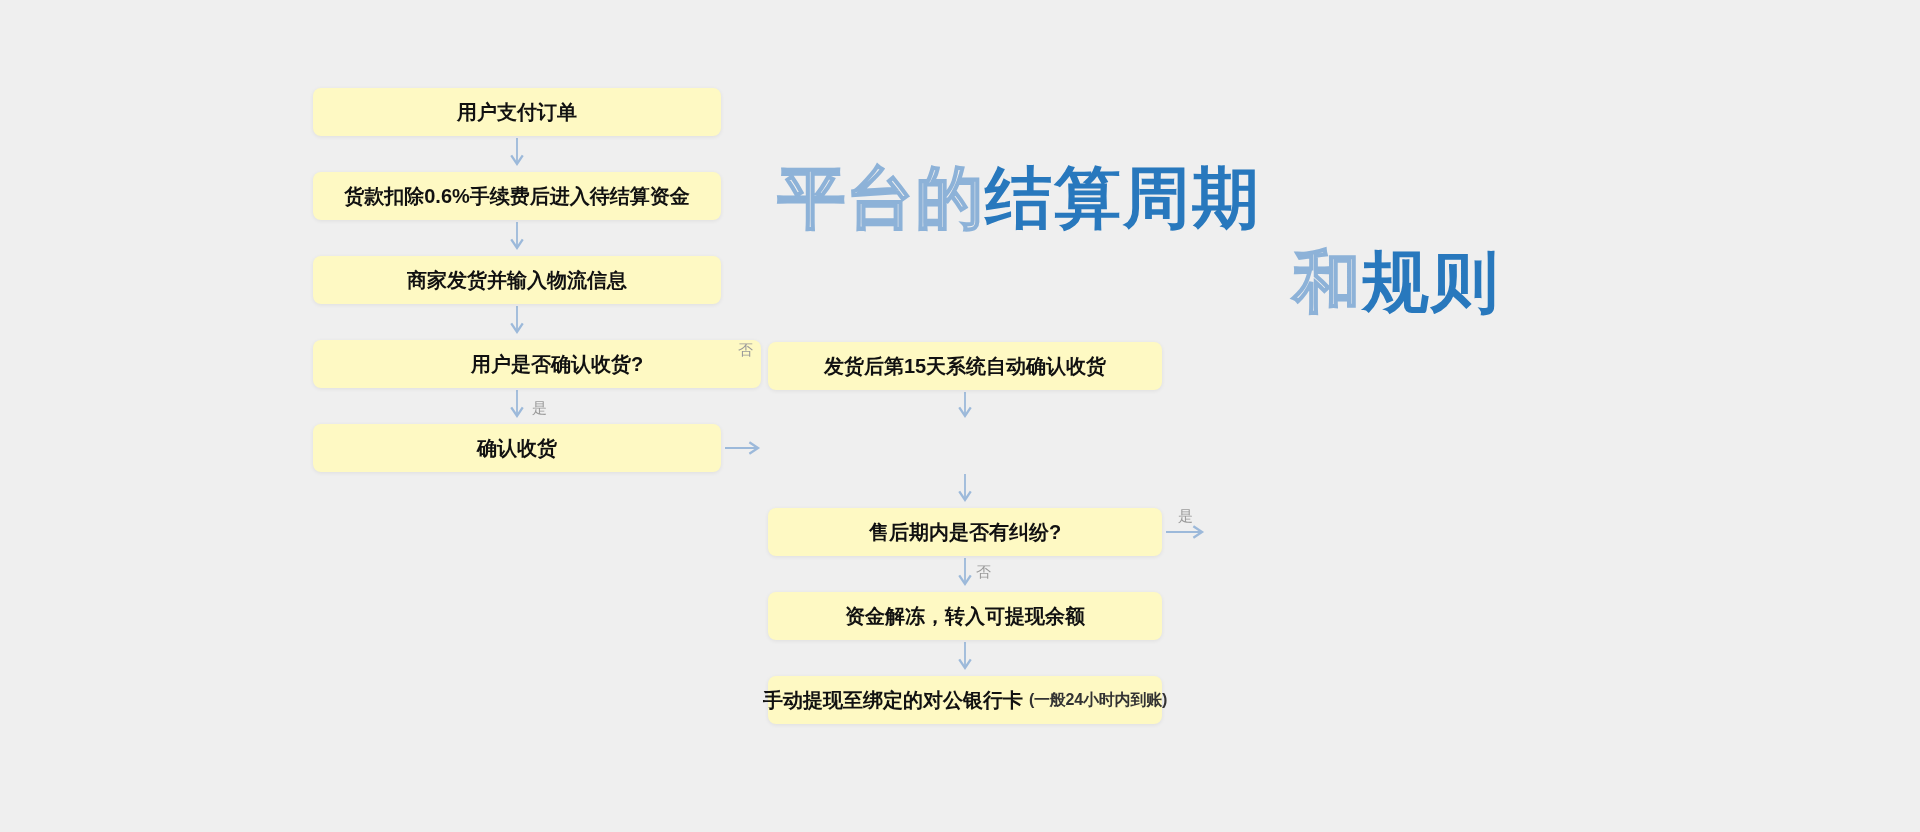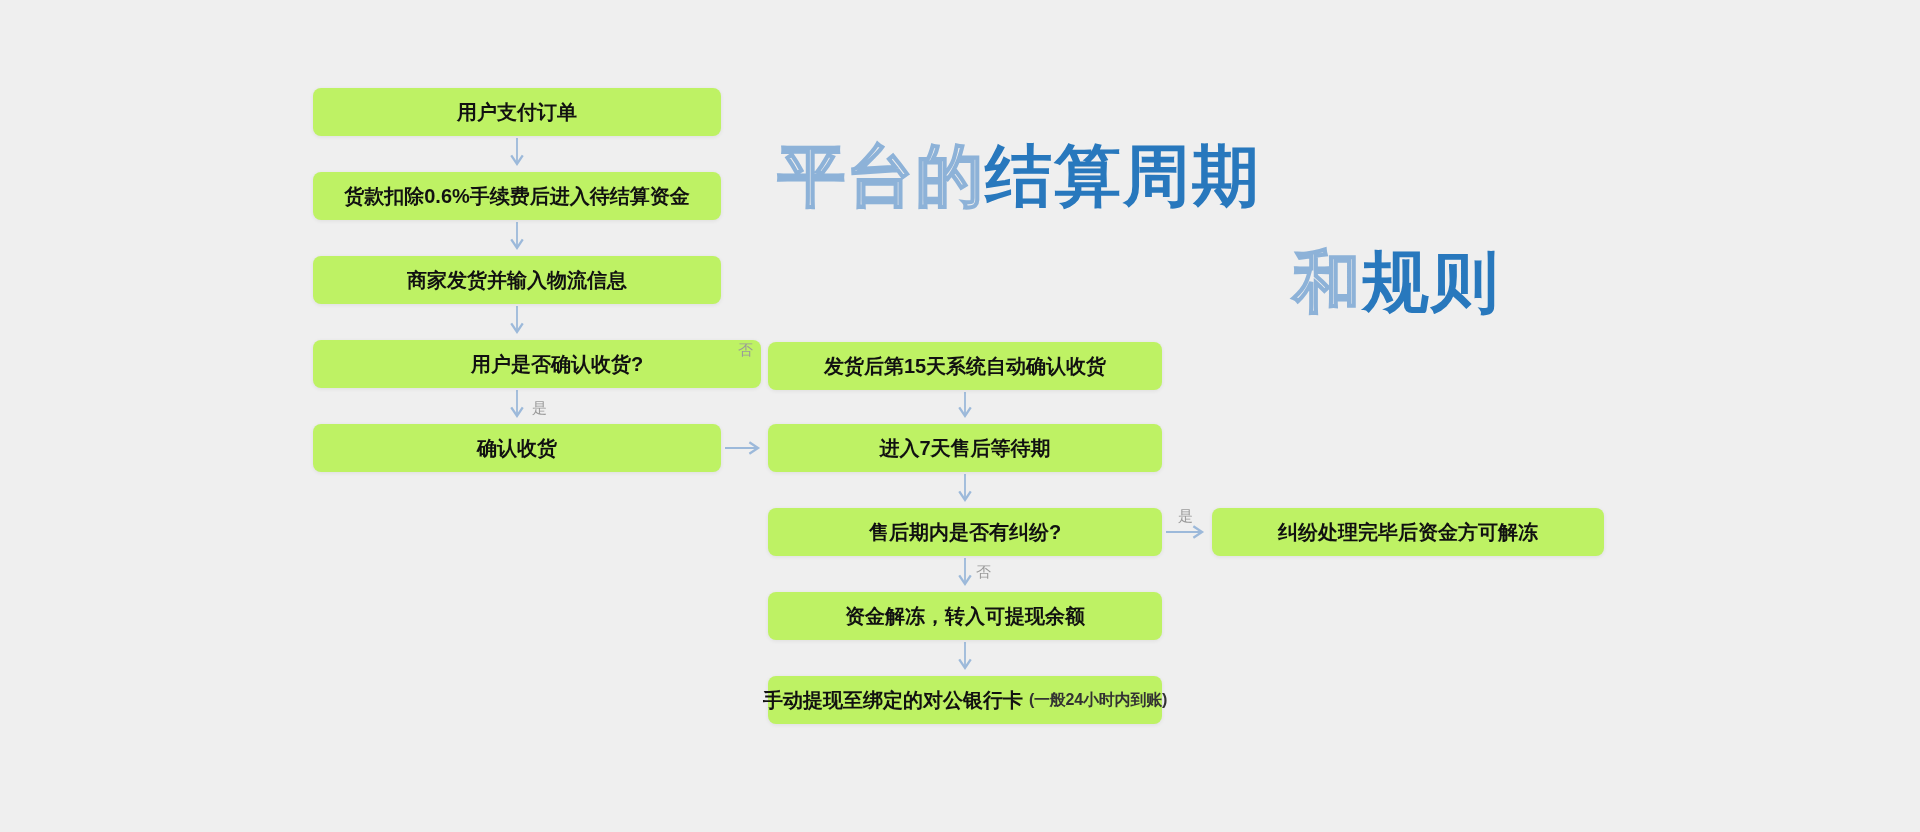--- a/index.html
+++ b/index.html
@@ -15,21 +15,21 @@
     overflow: hidden;
   }
   .arrows {
     position: absolute;
     left: 0; top: 0;
     pointer-events: none;
   }
   .node {
     position: absolute;
     height: 48px;
-    background: #bef264;
+    background: #fef9c3;
     border-radius: 8px;
     box-shadow: 0 1px 4px rgba(0,0,0,0.07);
     display: flex;
     align-items: center;
     justify-content: center;
     font-size: 20px;
     font-weight: 600;
     color: #111111;
     text-align: center;
     white-space: nowrap;
@@ -67,21 +67,21 @@
   }
 
   .title {
     position: absolute;
     margin: 0;
     font-weight: 800;
     line-height: 1;
     letter-spacing: 2px;
     white-space: nowrap;
   }
-  .title-line1 { left: 778px; top: 142px; font-size: 67px; }
+  .title-line1 { left: 778px; top: 164px; font-size: 67px; }
   .title-line2 { left: 1293px; top: 248px; font-size: 67px; }
   .title .solid {
     color: #2878bd;
   }
   .title .outline {
     color: transparent;
     -webkit-text-stroke: 2px #8db2d8;
     text-stroke: 2px #8db2d8;
   }
 </style>
@@ -126,36 +126,30 @@
   <div class="node col-left n-confirmq">
     <span>用户是否确认收货?</span>
   </div>
   <div class="node col-left n-confirm">
     <span>确认收货</span>
   </div>
 
   <div class="node col-mid n-auto">
     <span>发货后第15天系统自动确认收货</span>
   </div>
-  <div class="node col-mid n-wait">
-    <span>进入7天售后等待期</span>
-  </div>
   <div class="node col-mid n-disputeq">
     <span>售后期内是否有纠纷?</span>
   </div>
   <div class="node col-mid n-unfreeze">
     <span>资金解冻，转入可提现余额</span>
   </div>
   <div class="node col-mid n-withdraw">
     <span>手动提现至绑定的对公银行卡</span>
     <span class="note">(一般24小时内到账)</span>
   </div>
 
-  <div class="node col-right n-resolved">
-    <span>纠纷处理完毕后资金方可解冻</span>
-  </div>
 
   <span class="edge-label" style="left:532px; top:400px;">是</span>
   <span class="edge-label" style="left:738px; top:342px;">否</span>
   <span class="edge-label" style="left:1178px; top:508px;">是</span>
   <span class="edge-label" style="left:976px; top:564px;">否</span>
 
 </div>
 
 </body></html>

